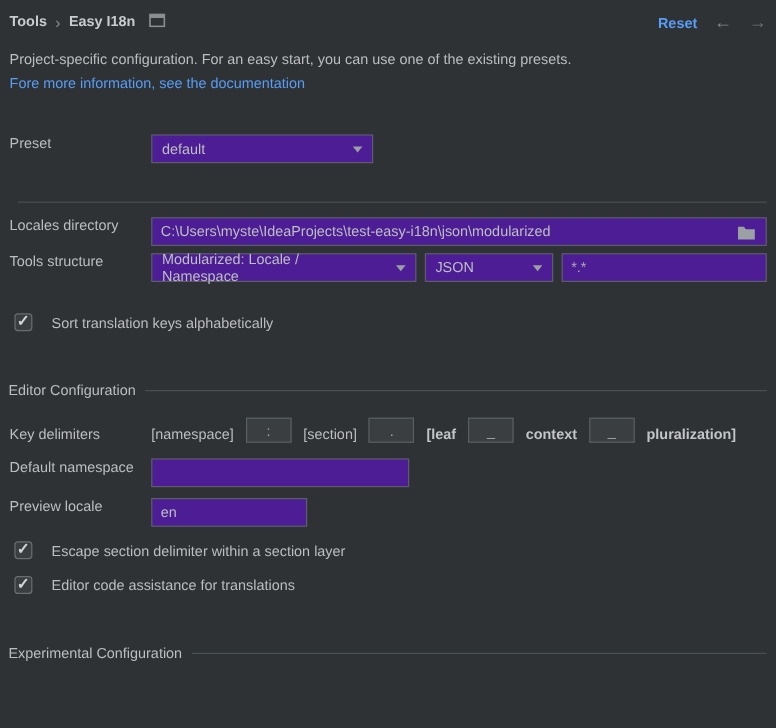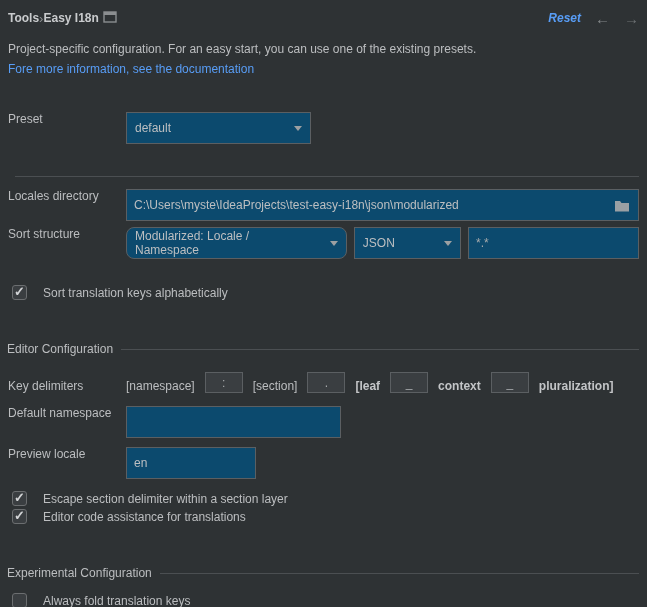--- a/index.html
+++ b/index.html
@@ -8,42 +8,42 @@
     background: #2e3234;
     font-family: "Liberation Sans", sans-serif;
     font-size: 12px;
     color: #bcbec0;
     overflow: hidden;
   }
   .page { padding: 6px 8px 0 8px; }
 
   
   .hdr { display: flex; align-items: center; justify-content: space-between; height: 24px; }
-  .crumbs { display: flex; align-items: center; font-weight: bold; color: #c9cbcd; }
+  .crumbs { display: flex; align-items: center; gap: 7px; font-weight: bold; color: #c9cbcd; }
   .crumb-sep { color: #8b8e90; font-weight: normal; font-size: 13px; }
   .src-icon { display: inline-block; margin-left: 4px; }
-  .hdr-right { display: flex; align-items: flex-start; gap: 14px; font-style: italic; }
+  .hdr-right { display: flex; align-items: flex-end; gap: 14px; }
   .reset-link { color: #589df6; font-weight: bold; cursor: pointer; }
   .nav-arrow { font-size: 15px; line-height: 15px; cursor: pointer; }
   .nav-back { color: #85898b; }
   .nav-fwd { color: #6d7173; }
 
   
   .desc { margin-top: 12px; color: #bcbec0; }
   .doc-link { margin-top: 6px; color: #589df6; cursor: pointer; }
 
   
   .row { display: flex; align-items: flex-start; }
   .lbl { width: 118px; flex: 0 0 118px; color: #bcbec0; }
 
   
   .field, .select, input.txt {
-    background: #0c4a6e;
+    background: #4c1d95;
     border: 1px solid #5b5f62;
-    height: 32px;
+    height: 24px;
     color: #bdbfc1;
     font-family: "Liberation Sans", sans-serif;
     font-size: 12px;
     gap: 28px;
   }
   input.txt { padding: 0 7px; outline: none; }
   .field { display: flex; align-items: center; padding: 0 6px 0 0; }
   .field input {
     flex: 1; background: transparent; border: none; outline: none;
     color: #bdbfc1; font-family: "Liberation Sans", sans-serif; font-size: 12px;
@@ -131,22 +131,22 @@
       <input value="C:\Users\myste\IdeaProjects\test-easy-i18n\json\modularized" style="">
       <span class="folder-btn">
         <svg width="16" height="13" viewBox="0 0 16 13">
           <path d="M1 2 h5 l1.5 2 H15 v8.5 H1 Z" fill="#9aa0a4"></path>
         </svg>
       </span>
     </div>
   </div>
 
   <div class="row" style="margin-top:6px;">
-    <span class="lbl">Sort structure</span>
-    <div class="select" style="width:250px;border-radius:8px;">
+    <span class="lbl">Tools structure</span>
+    <div class="select" style="width:250px;">
       <span>Modularized: Locale / Namespace</span>
       <span class="select-arrow"></span>
     </div>
     <div class="select" style="width:120px; margin-left:7px;">
       <span>JSON</span>
       <span class="select-arrow"></span>
     </div>
     <input class="txt" style="flex: 1 1 0%; margin-left: 7px; color: rgb(167, 170, 172);" value="*.*">
   </div>
 
@@ -181,28 +181,24 @@
   <div class="row" style="margin-top:9px;">
     <span class="lbl">Preview locale</span>
     <input class="txt" style="width: 130px;" value="en">
   </div>
 
   <div class="cb-row" style="margin-top:12px;">
     <span class="cb checked"></span>
     <span>Escape section delimiter within a section layer</span>
   </div>
 
-  <div class="cb-row" style="margin-top:3px;">
+  <div class="cb-row" style="margin-top:14px;">
     <span class="cb checked"></span>
     <span>Editor code assistance for translations</span>
   </div>
 
   <div class="section" style="margin-top:42px;">
     <span class="section-title">Experimental Configuration</span>
     <span class="section-line"></span>
   </div>
 
-  <div class="cb-row" style="margin-top:13px;">
-    <span class="cb"></span>
-    <span>Always fold translation keys</span>
-  </div>
 
 </div>
 
 </body></html>

